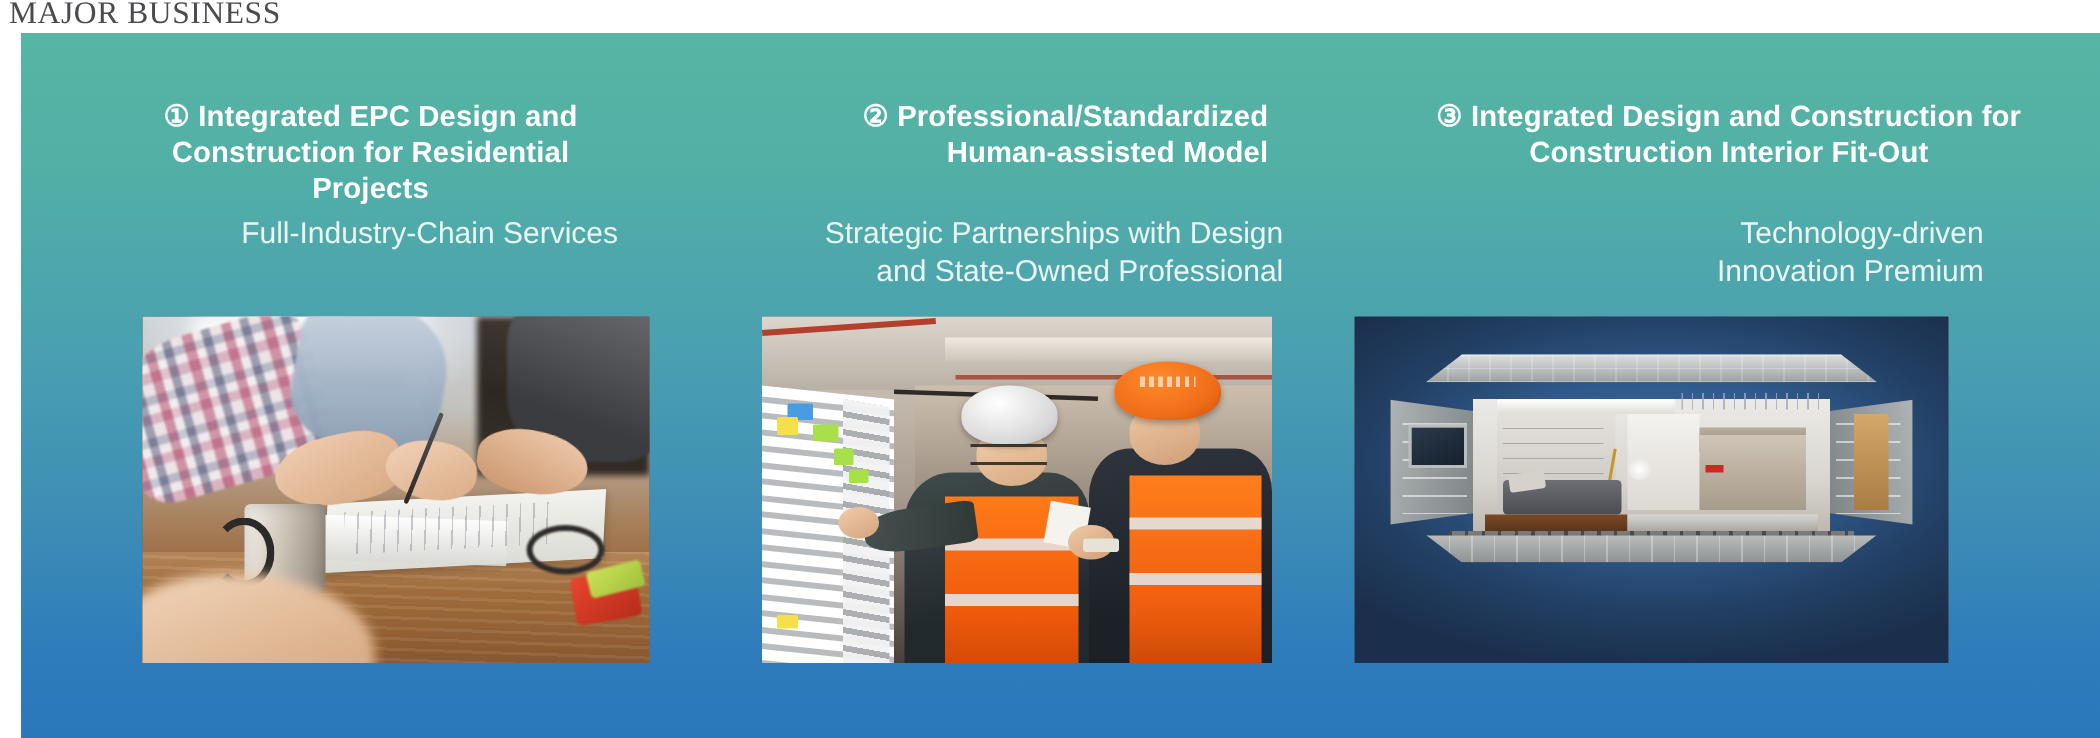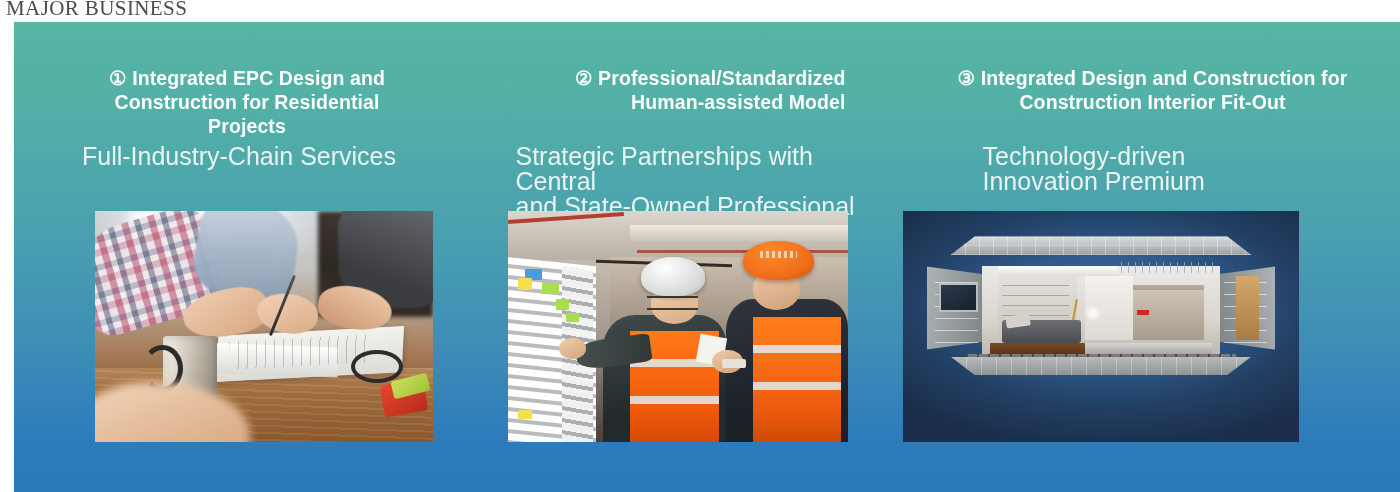--- a/index.html
+++ b/index.html
@@ -53,23 +53,23 @@
     letter-spacing:.1px;
     margin:0;
   }
   .c1 .heading{width:300px;}
   .c2 .heading{width:320px;text-align:right;}
   .c3 .heading{width:400px;}
 
   .subheading{
     color:#f0f7f6;
     font-weight:300;
-    font-size:25px;
+    font-size:20px;
     line-height:25px;
-    text-align:left;
+    text-align:right;
     margin:10px;
     opacity:.97;
   }
   .c1 .subheading{margin-top:6px;width:330px;}
   .c2 .subheading{margin-top:30px;width:340px;}
   .c3 .subheading{margin-top:30px;width:340px;}
 
   
   .photo{
     position:absolute;
@@ -489,21 +489,21 @@
           <div>Full-Industry-Chain Services</div>
         </div>
       </div>
 
       <div class="col col-2 c2">
         <div class="heading">
           <span>②</span>
           <span>Professional/Standardized Human-assisted Model</span>
         </div>
         <div class="subheading">
-          <div>Strategic Partnerships with Central</div>
+          <div>Strategic Partnerships with Design</div>
           <div>and State-Owned Professional</div>
         </div>
       </div>
 
       <div class="col col-3 c3">
         <div class="heading">
           <span>③</span>
           <span>Integrated Design and Construction for Construction Interior Fit-Out</span>
         </div>
         <div class="subheading">

